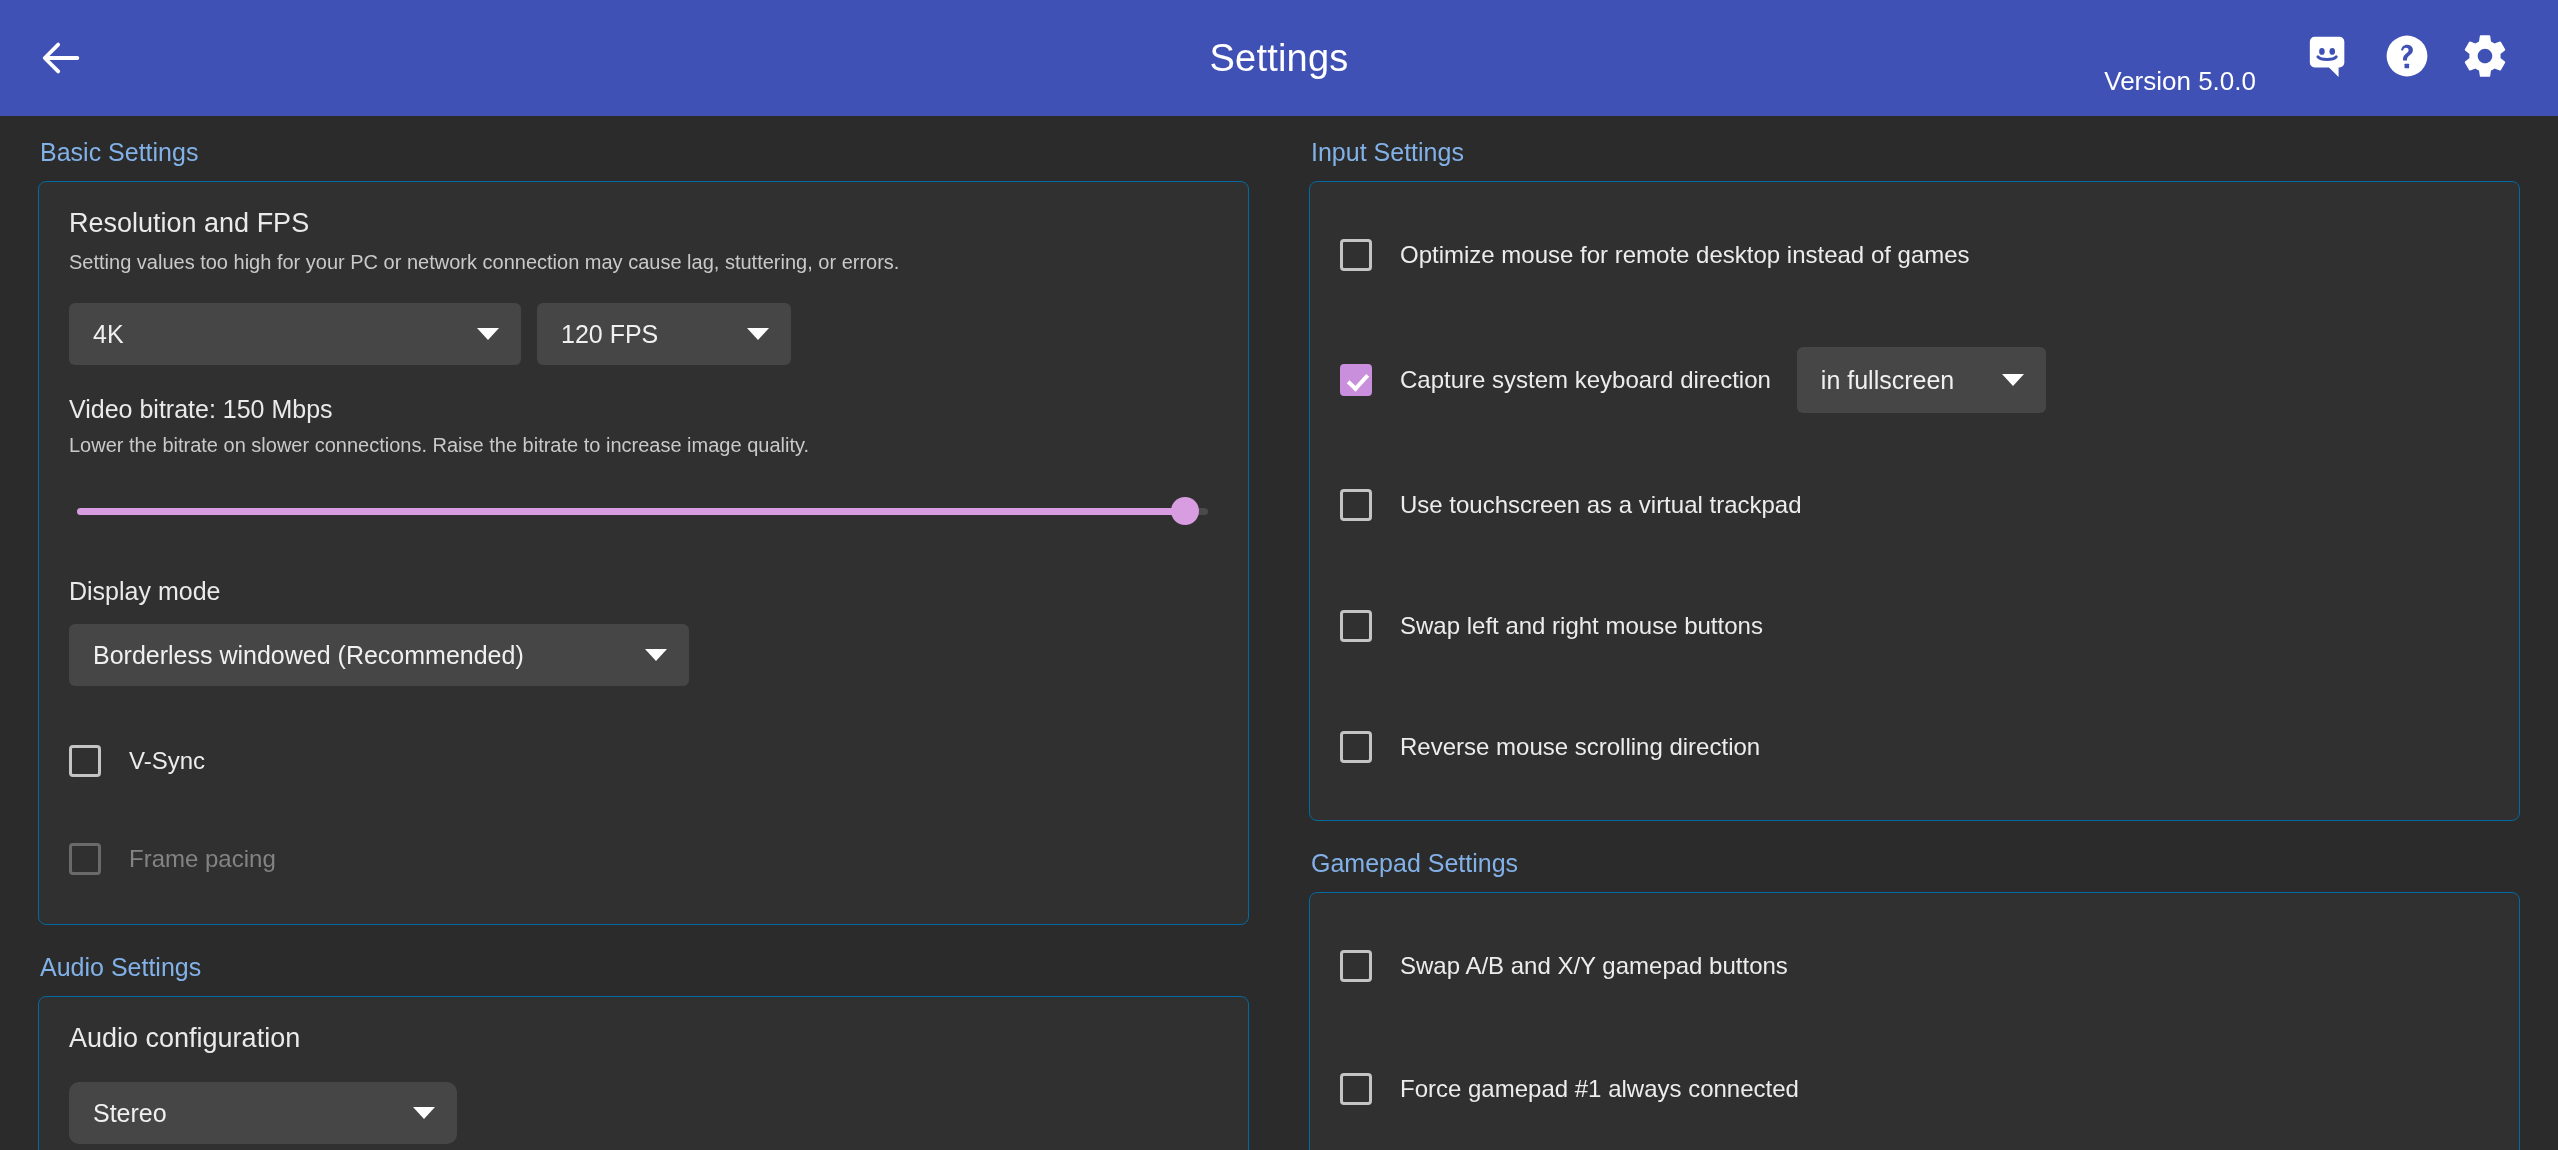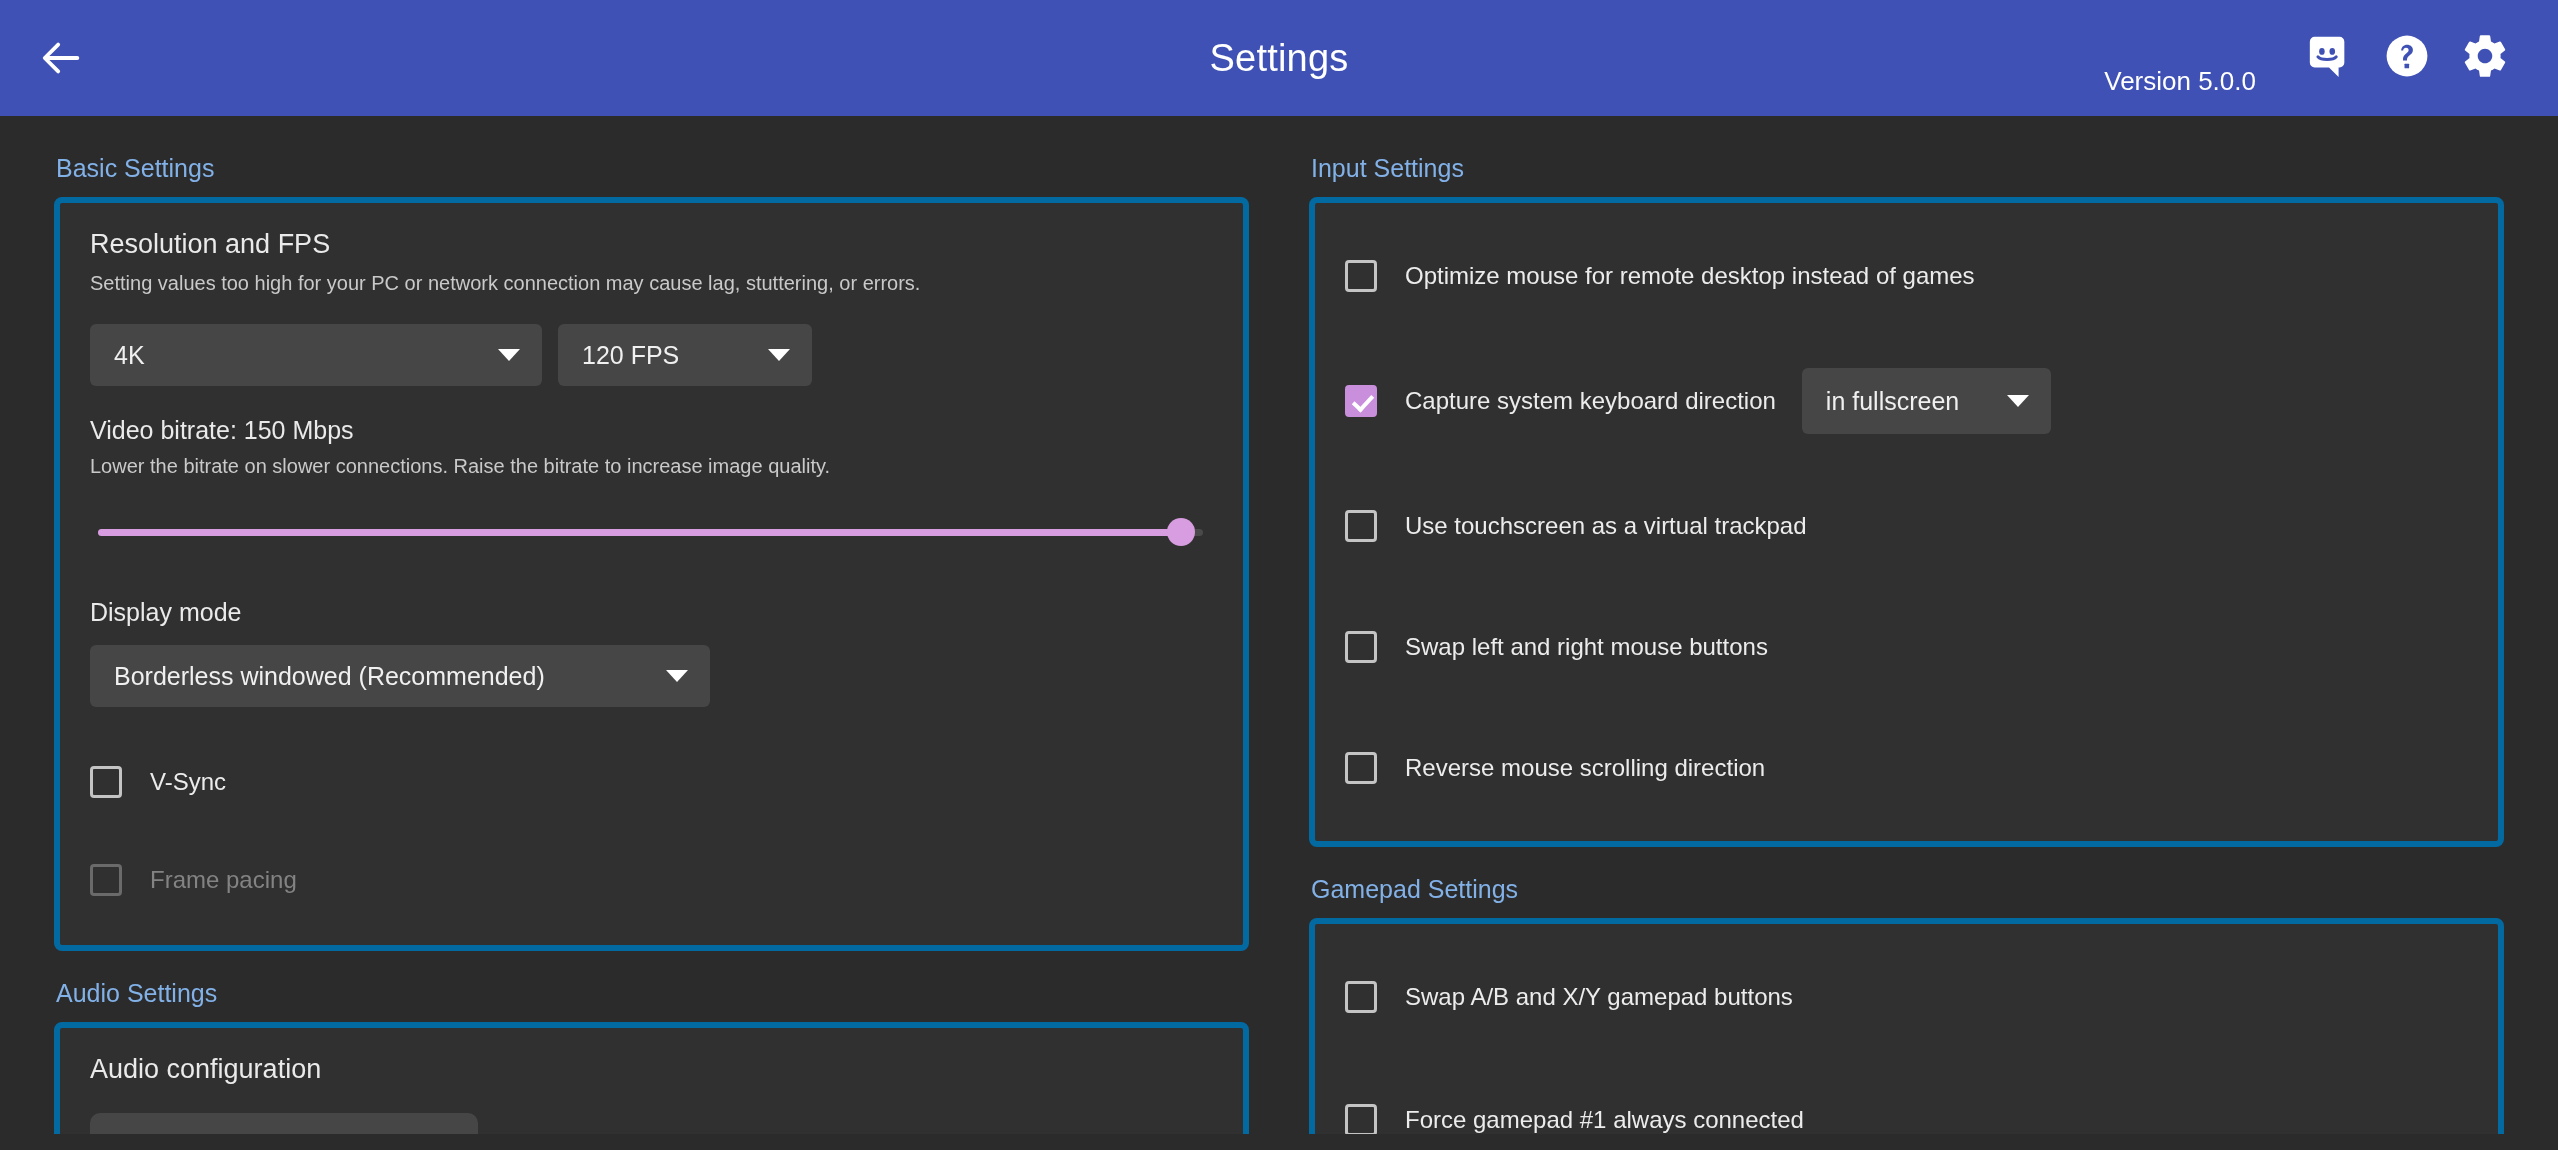--- a/index.html
+++ b/index.html
@@ -75,41 +75,41 @@
     align-items: center;
     justify-content: center;
     cursor: pointer;
     border-radius: 50%;
   }
 
   
   .content {
     display: flex;
     height: calc(1150px - 116px);
-    padding: 16px;
+    padding: 0;
   }
 
   .column {
     width: 50%;
     padding: 22px 30px 0 38px;
     overflow: hidden;
   }
   .column.right {
     padding: 22px 38px 0 30px;
   }
 
   .section-title {
     font-size: 25px;
     color: #82b1e8;
     margin: 0 0 14px 2px;
     font-weight: 400;
   }
 
   .card {
-    border: 6px solid #0369a1;
+    border: 1px solid #0369a1;
     border-radius: 8px;
     background: #303030;
     padding: 26px 30px 30px 30px;
     margin-bottom: 28px;
   }
 
   .card-title {
     font-size: 27px;
     color: #eaeaea;
     font-weight: 400;

